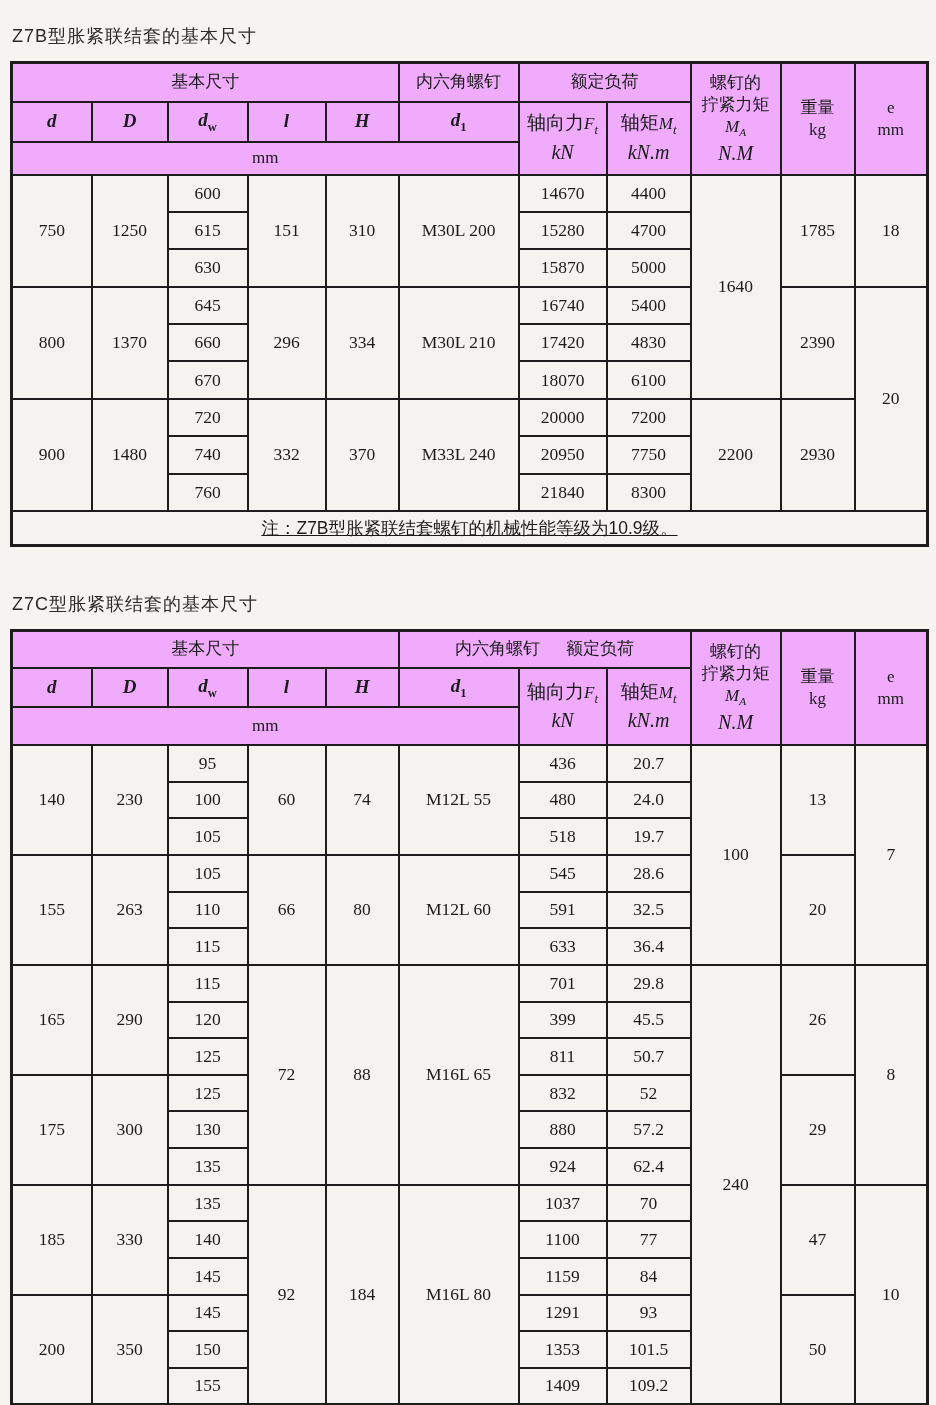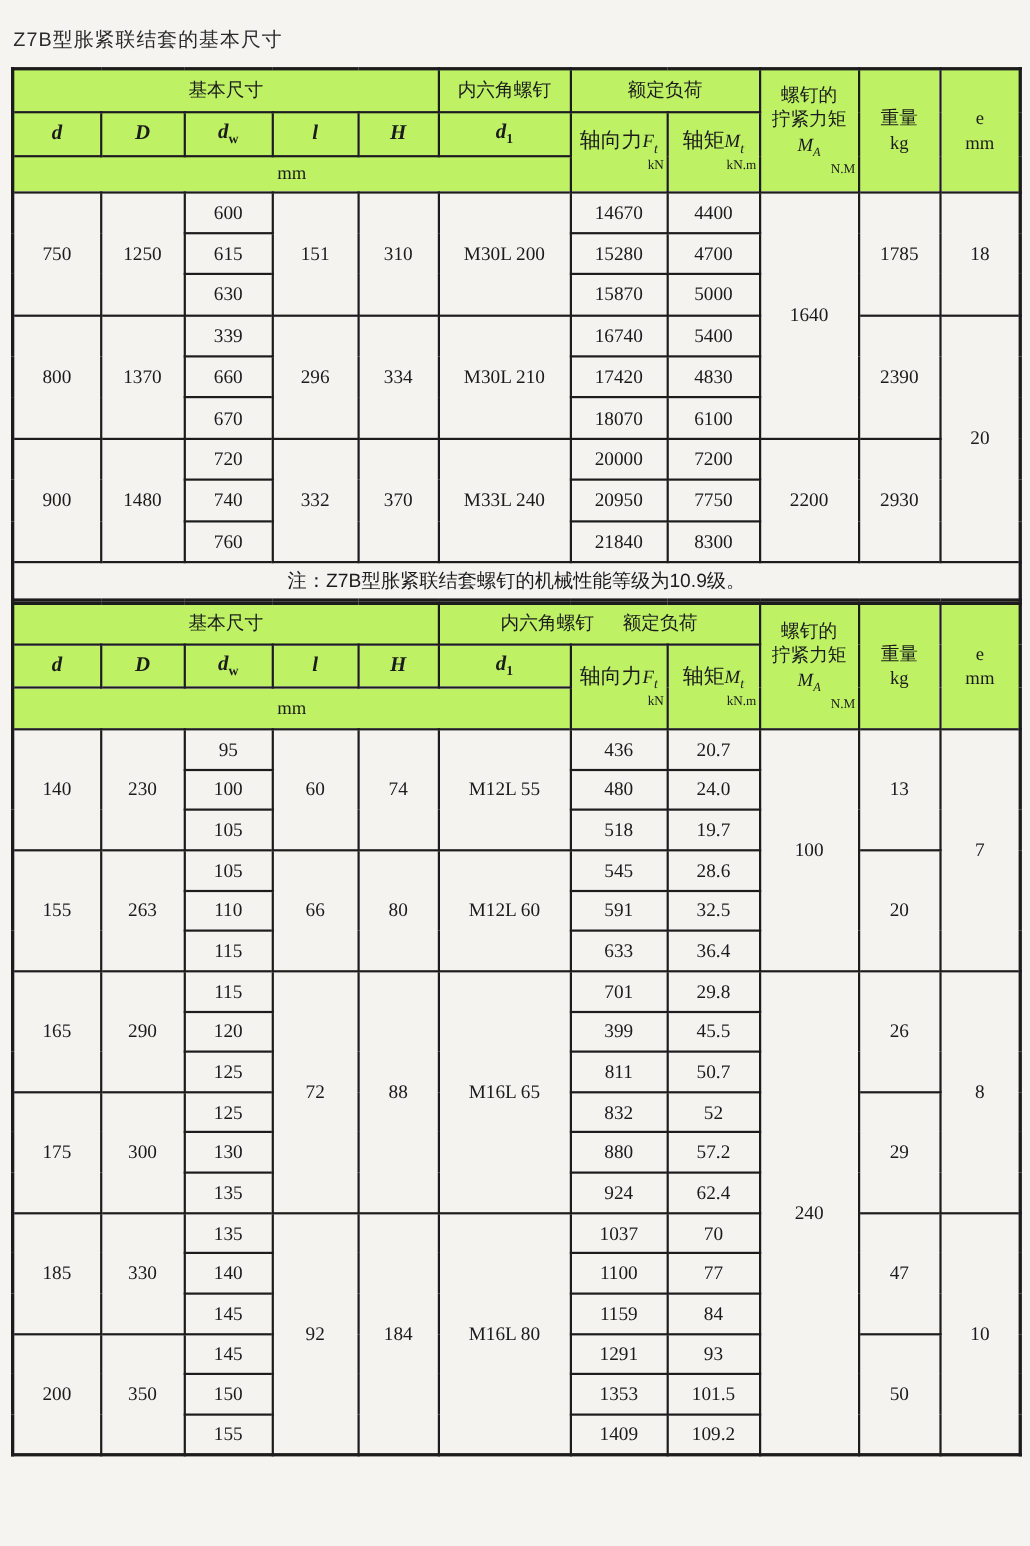--- a/index.html
+++ b/index.html
@@ -24,41 +24,42 @@
     width: 916px;
     border: 3px solid #1c1c1c;
   }
   table.spec th, table.spec td {
     border: 2px solid #1c1c1c;
     text-align: center; vertical-align: middle;
     padding: 0 2px;
     overflow: hidden;
   }
   table.spec th {
-    background: #bef264;
+    background: #f0abfc;
     font-weight: 400;
     font-size: 17px;
     line-height: 1.3;
   }
   table.spec td {
     background: #f4f3f0;
     font-size: 17.5px;
   }
   tr.letters th { font-size: 19px; }
   .bi { font-weight: 700; font-style: italic; }
   sub { font-size: 66%; font-style: normal; font-weight: 700; }
   .subl { font-size: 66%; font-style: italic; font-weight: 400; vertical-align: sub; }
-  .unit-i { font-size: 12px; text-align: right; }
+  .unit-i { font-style: italic; font-size: 20px; }
   .mm-cell { font-weight: 700; font-size: 18px; }
   .sym-line { font-style: italic; font-size: 17px; }
   td.note {
     text-align: left; padding: 4px 12px;
     font-family: "Liberation Sans", "DejaVu Sans", sans-serif;
     font-size: 16.5px;
     background: #eeede9;
+    text-decoration: underline;
   }
 
   
   #t1 thead tr:nth-child(1) { height: 39px; }
   #t1 thead tr:nth-child(2) { height: 40px; }
   #t1 thead tr:nth-child(3) { height: 33px; }
   #t1 tbody tr { height: 37.4px; }
   #t1 tbody tr.note-row { height: 34px; }
 
   #t2 thead tr:nth-child(1) { height: 38px; }
@@ -149,21 +150,21 @@
           <td>4700</td>
         </tr>
         <tr>
           <td>630</td>
           <td>15870</td>
           <td>5000</td>
         </tr>
         <tr class="group-start">
           <td rowspan="3">800</td>
           <td rowspan="3">1370</td>
-          <td>339</td>
+          <td>645</td>
           <td rowspan="3">296</td>
           <td rowspan="3">334</td>
           <td rowspan="3">M30L 210</td>
           <td>16740</td>
           <td>5400</td>
           <td rowspan="3">2390</td>
           <td rowspan="6">20</td>
         </tr>
         <tr>
           <td>660</td>
@@ -196,20 +197,21 @@
           <td>760</td>
           <td>21840</td>
           <td>8300</td>
         </tr>
         <tr class="note-row">
           <td colspan="11" class="note">注：Z7B型胀紧联结套螺钉的机械性能等级为10.9级。</td>
         </tr>
       </tbody>
   </table>
 
+  <h2 class="tbl-title title2">Z7C型胀紧联结套的基本尺寸</h2>
 
   <table class="spec" id="t2">
     <colgroup>
       <col style="width:80px">
         <col style="width:76px">
         <col style="width:80px">
         <col style="width:78px">
       <col style="width:73px">
         <col style="width:120px">
         <col style="width:88px">

